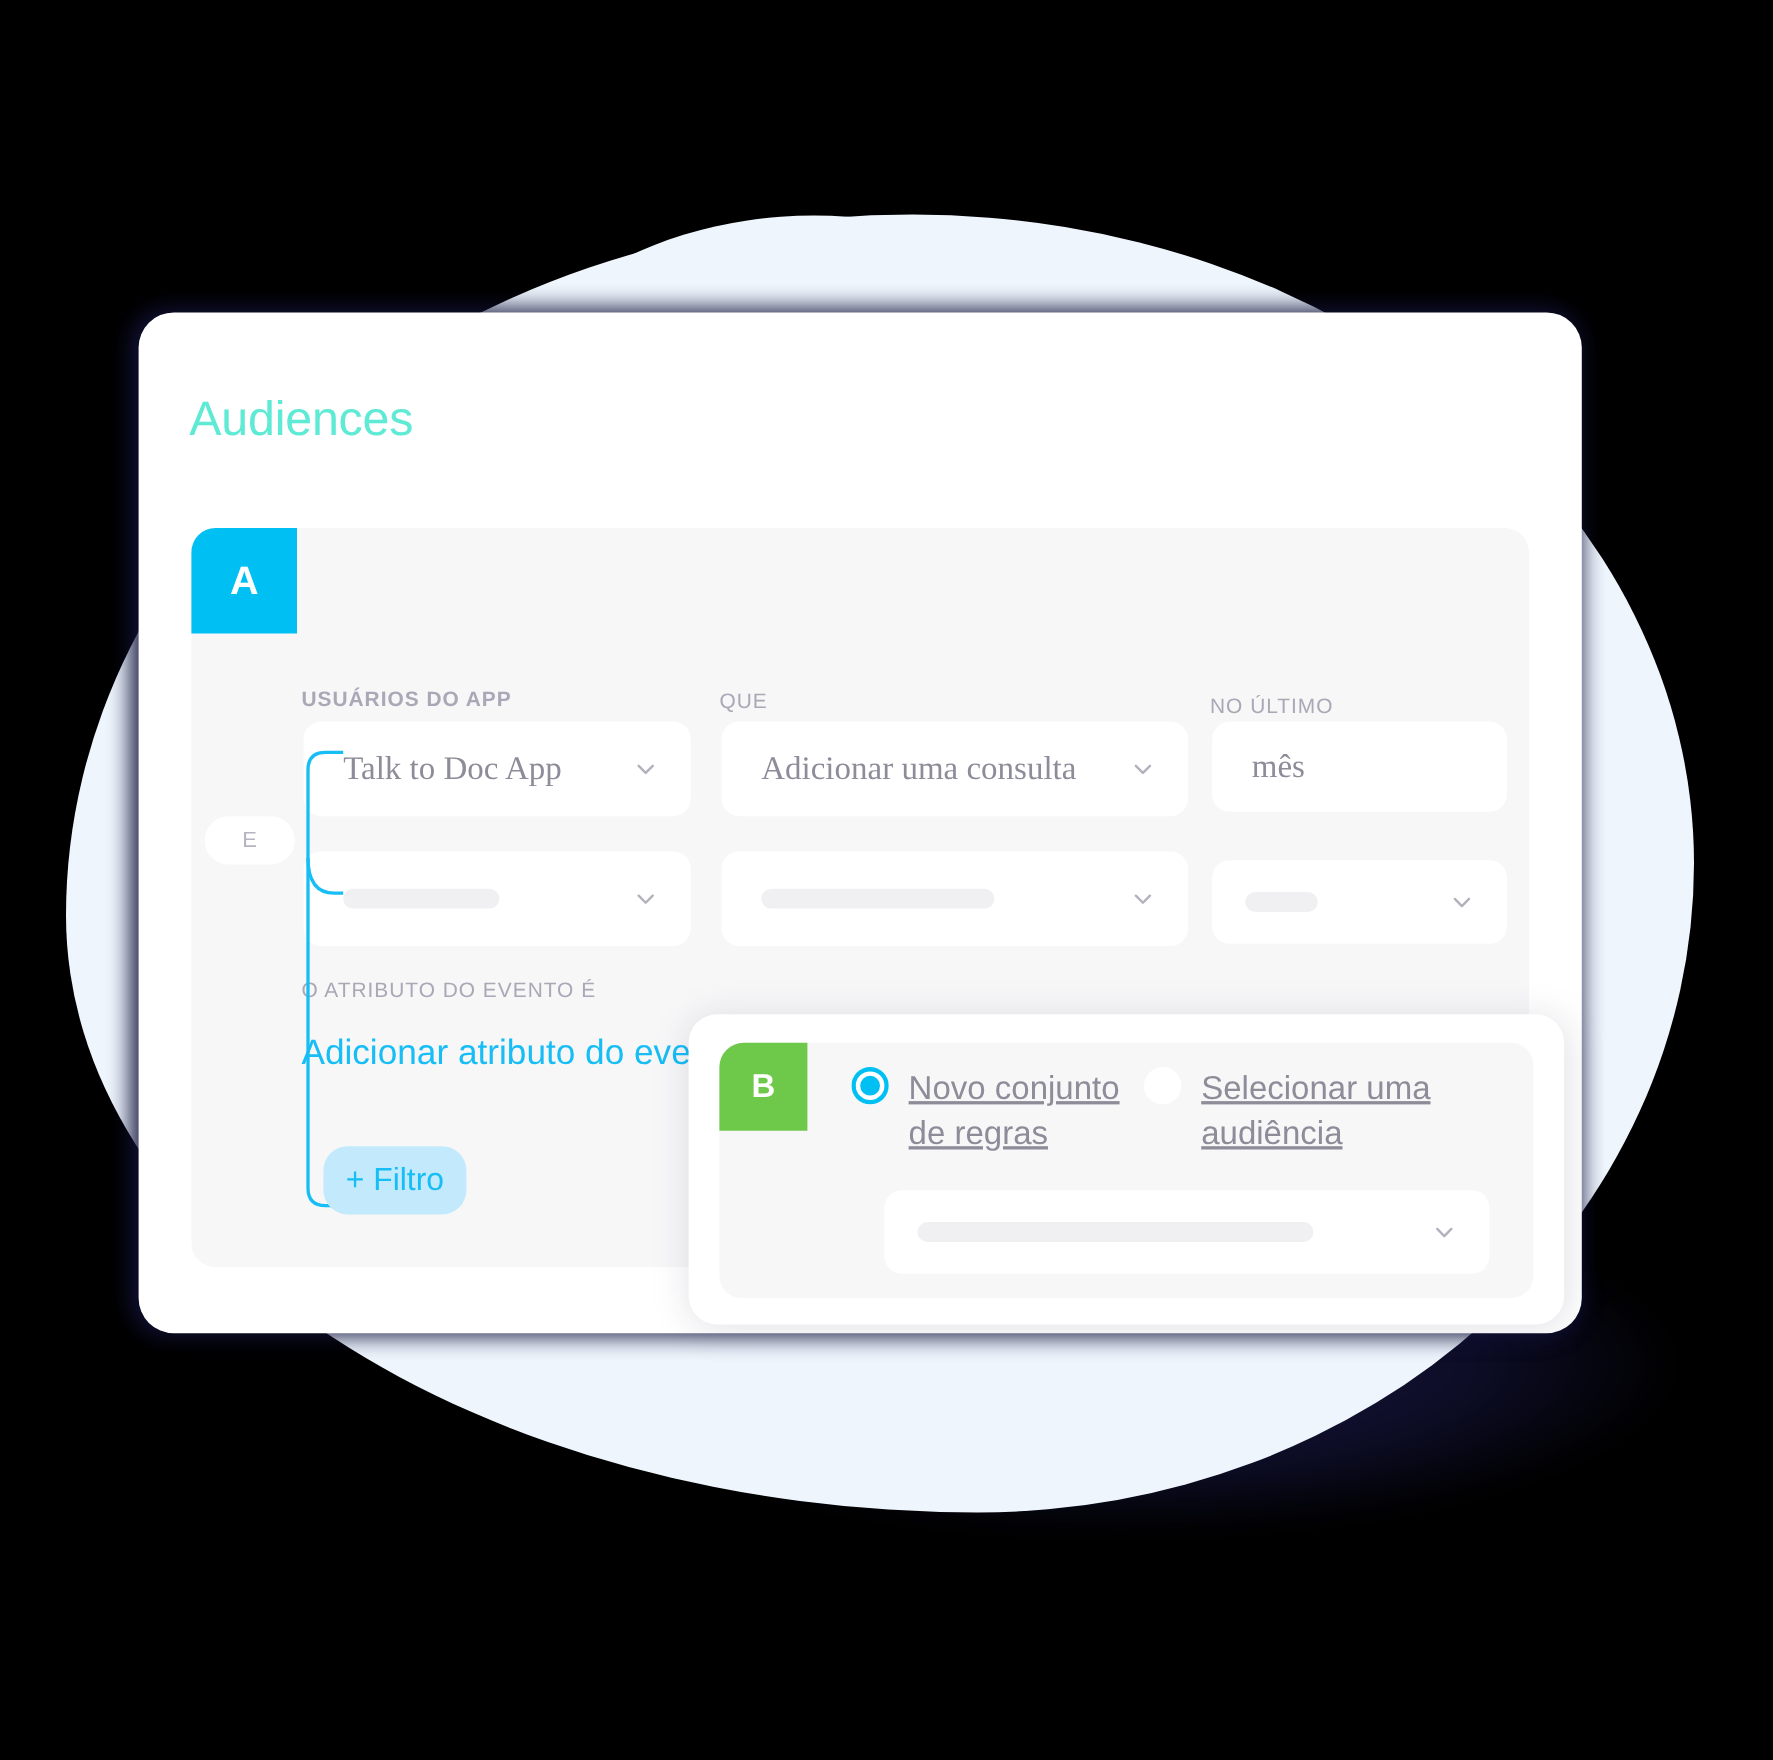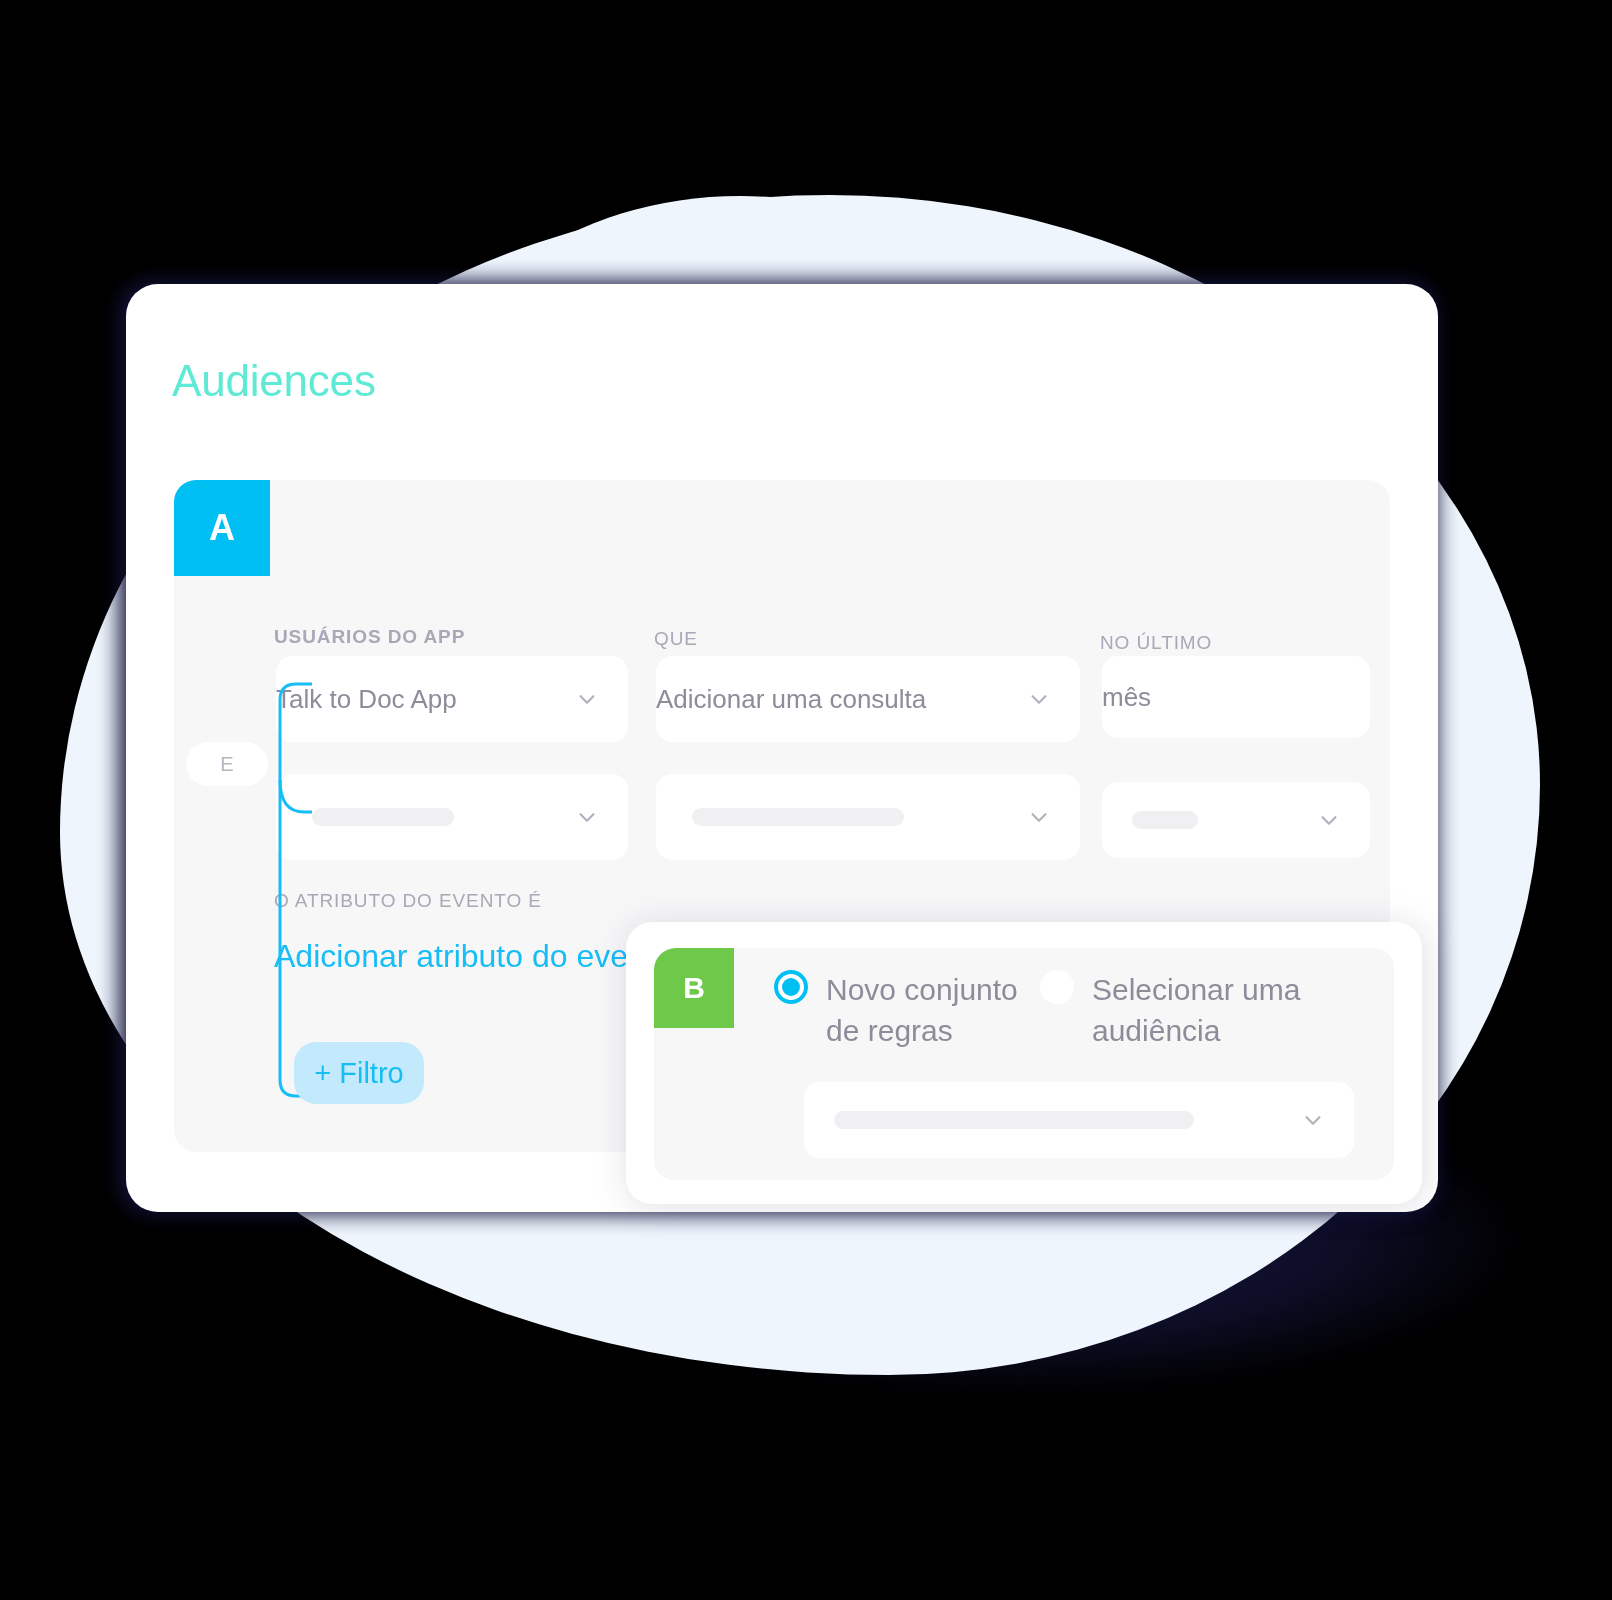--- a/index.html
+++ b/index.html
@@ -156,20 +156,21 @@
     width: 18px;
     height: 18px;
     border-radius: 50%;
     background: #00c0f3;
   }
   .radio-label {
     margin-left: 18px;
     font-size: 30px;
     color: #8e8c99;
     white-space: nowrap;
+    text-decoration: underline;
   }
   .radio-label.wrap {
     white-space: normal;
     line-height: 1.35;
     width: 250px;
   }
 
   
   .field-label {
     position: absolute;
@@ -180,23 +181,25 @@
   }
   .select {
     position: absolute;
     background: #ffffff;
     border-radius: 16px;
     display: flex;
     align-items: center;
     z-index: 6;
   }
   .select .val {
-    font-size: 26px;
+    font-size: 30px;
     color: #8e8c99;
+    margin-left: 36px;
     white-space: nowrap;
+    font-family: Liberation Serif, serif;
   }
   .ph {
     margin-left: 36px;
     height: 18px;
     border-radius: 9px;
     background: #f0f0f3;
   }
   .chev {
     position: absolute;
     right: 30px;

